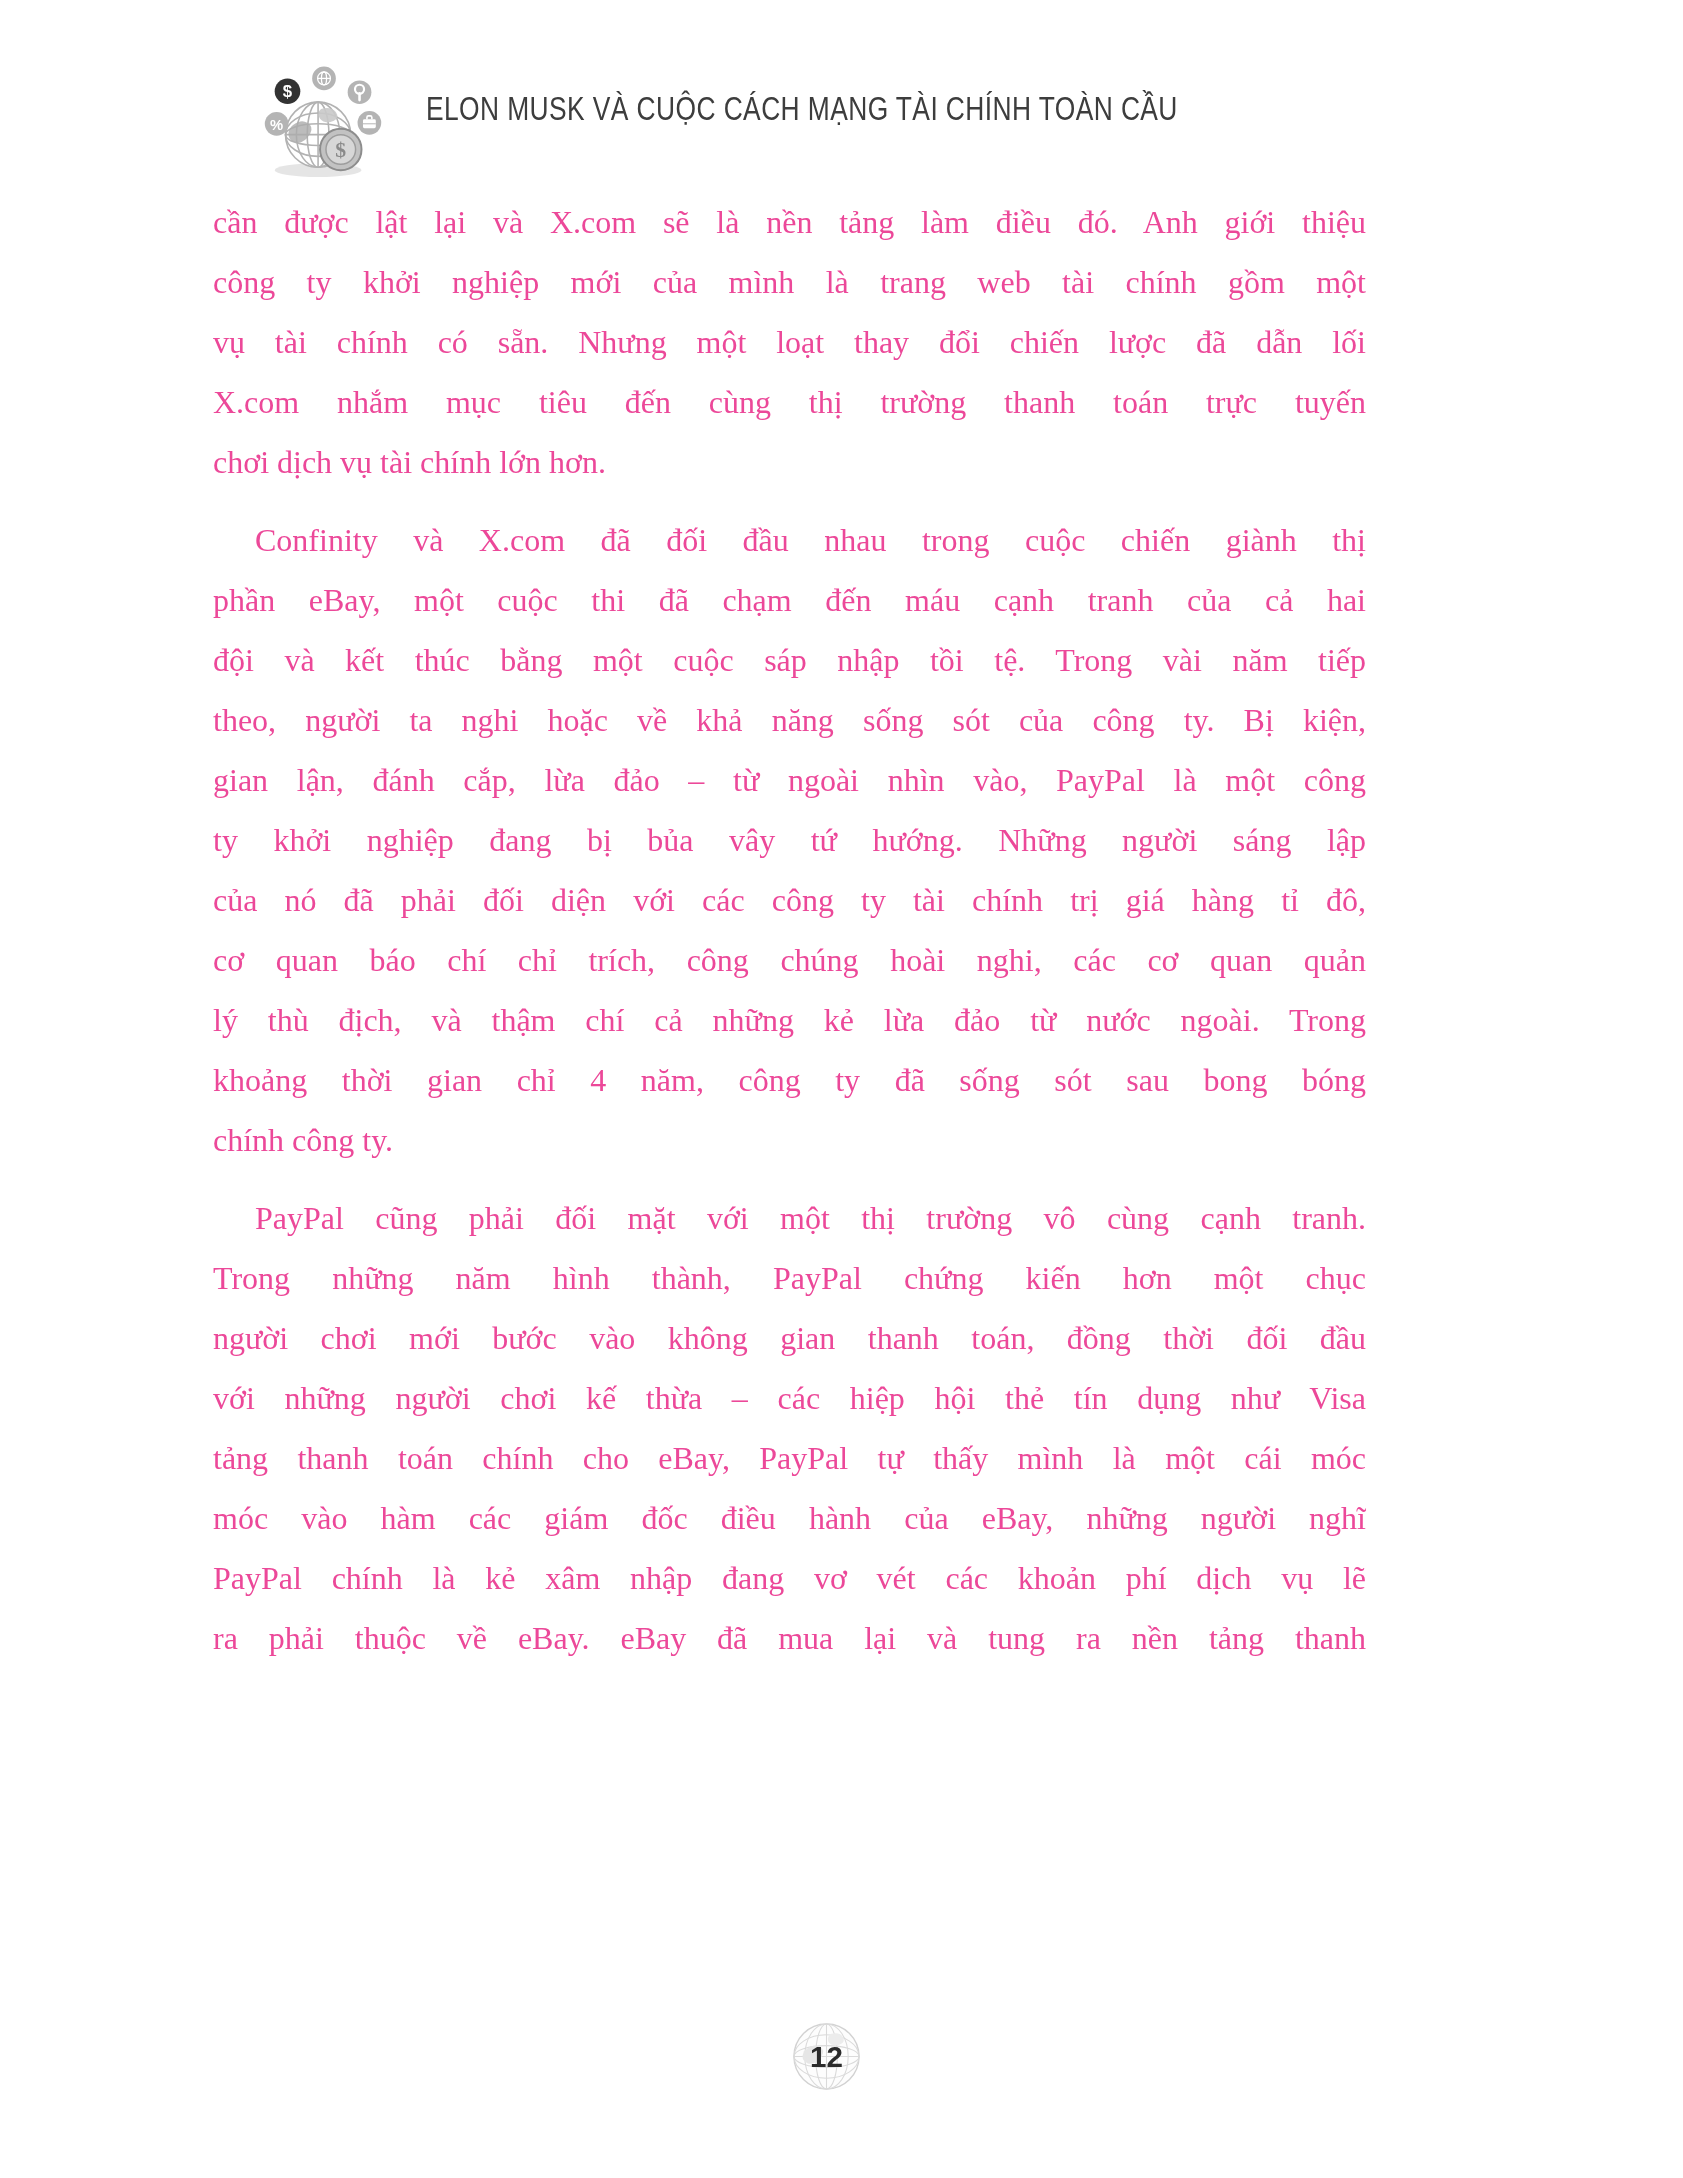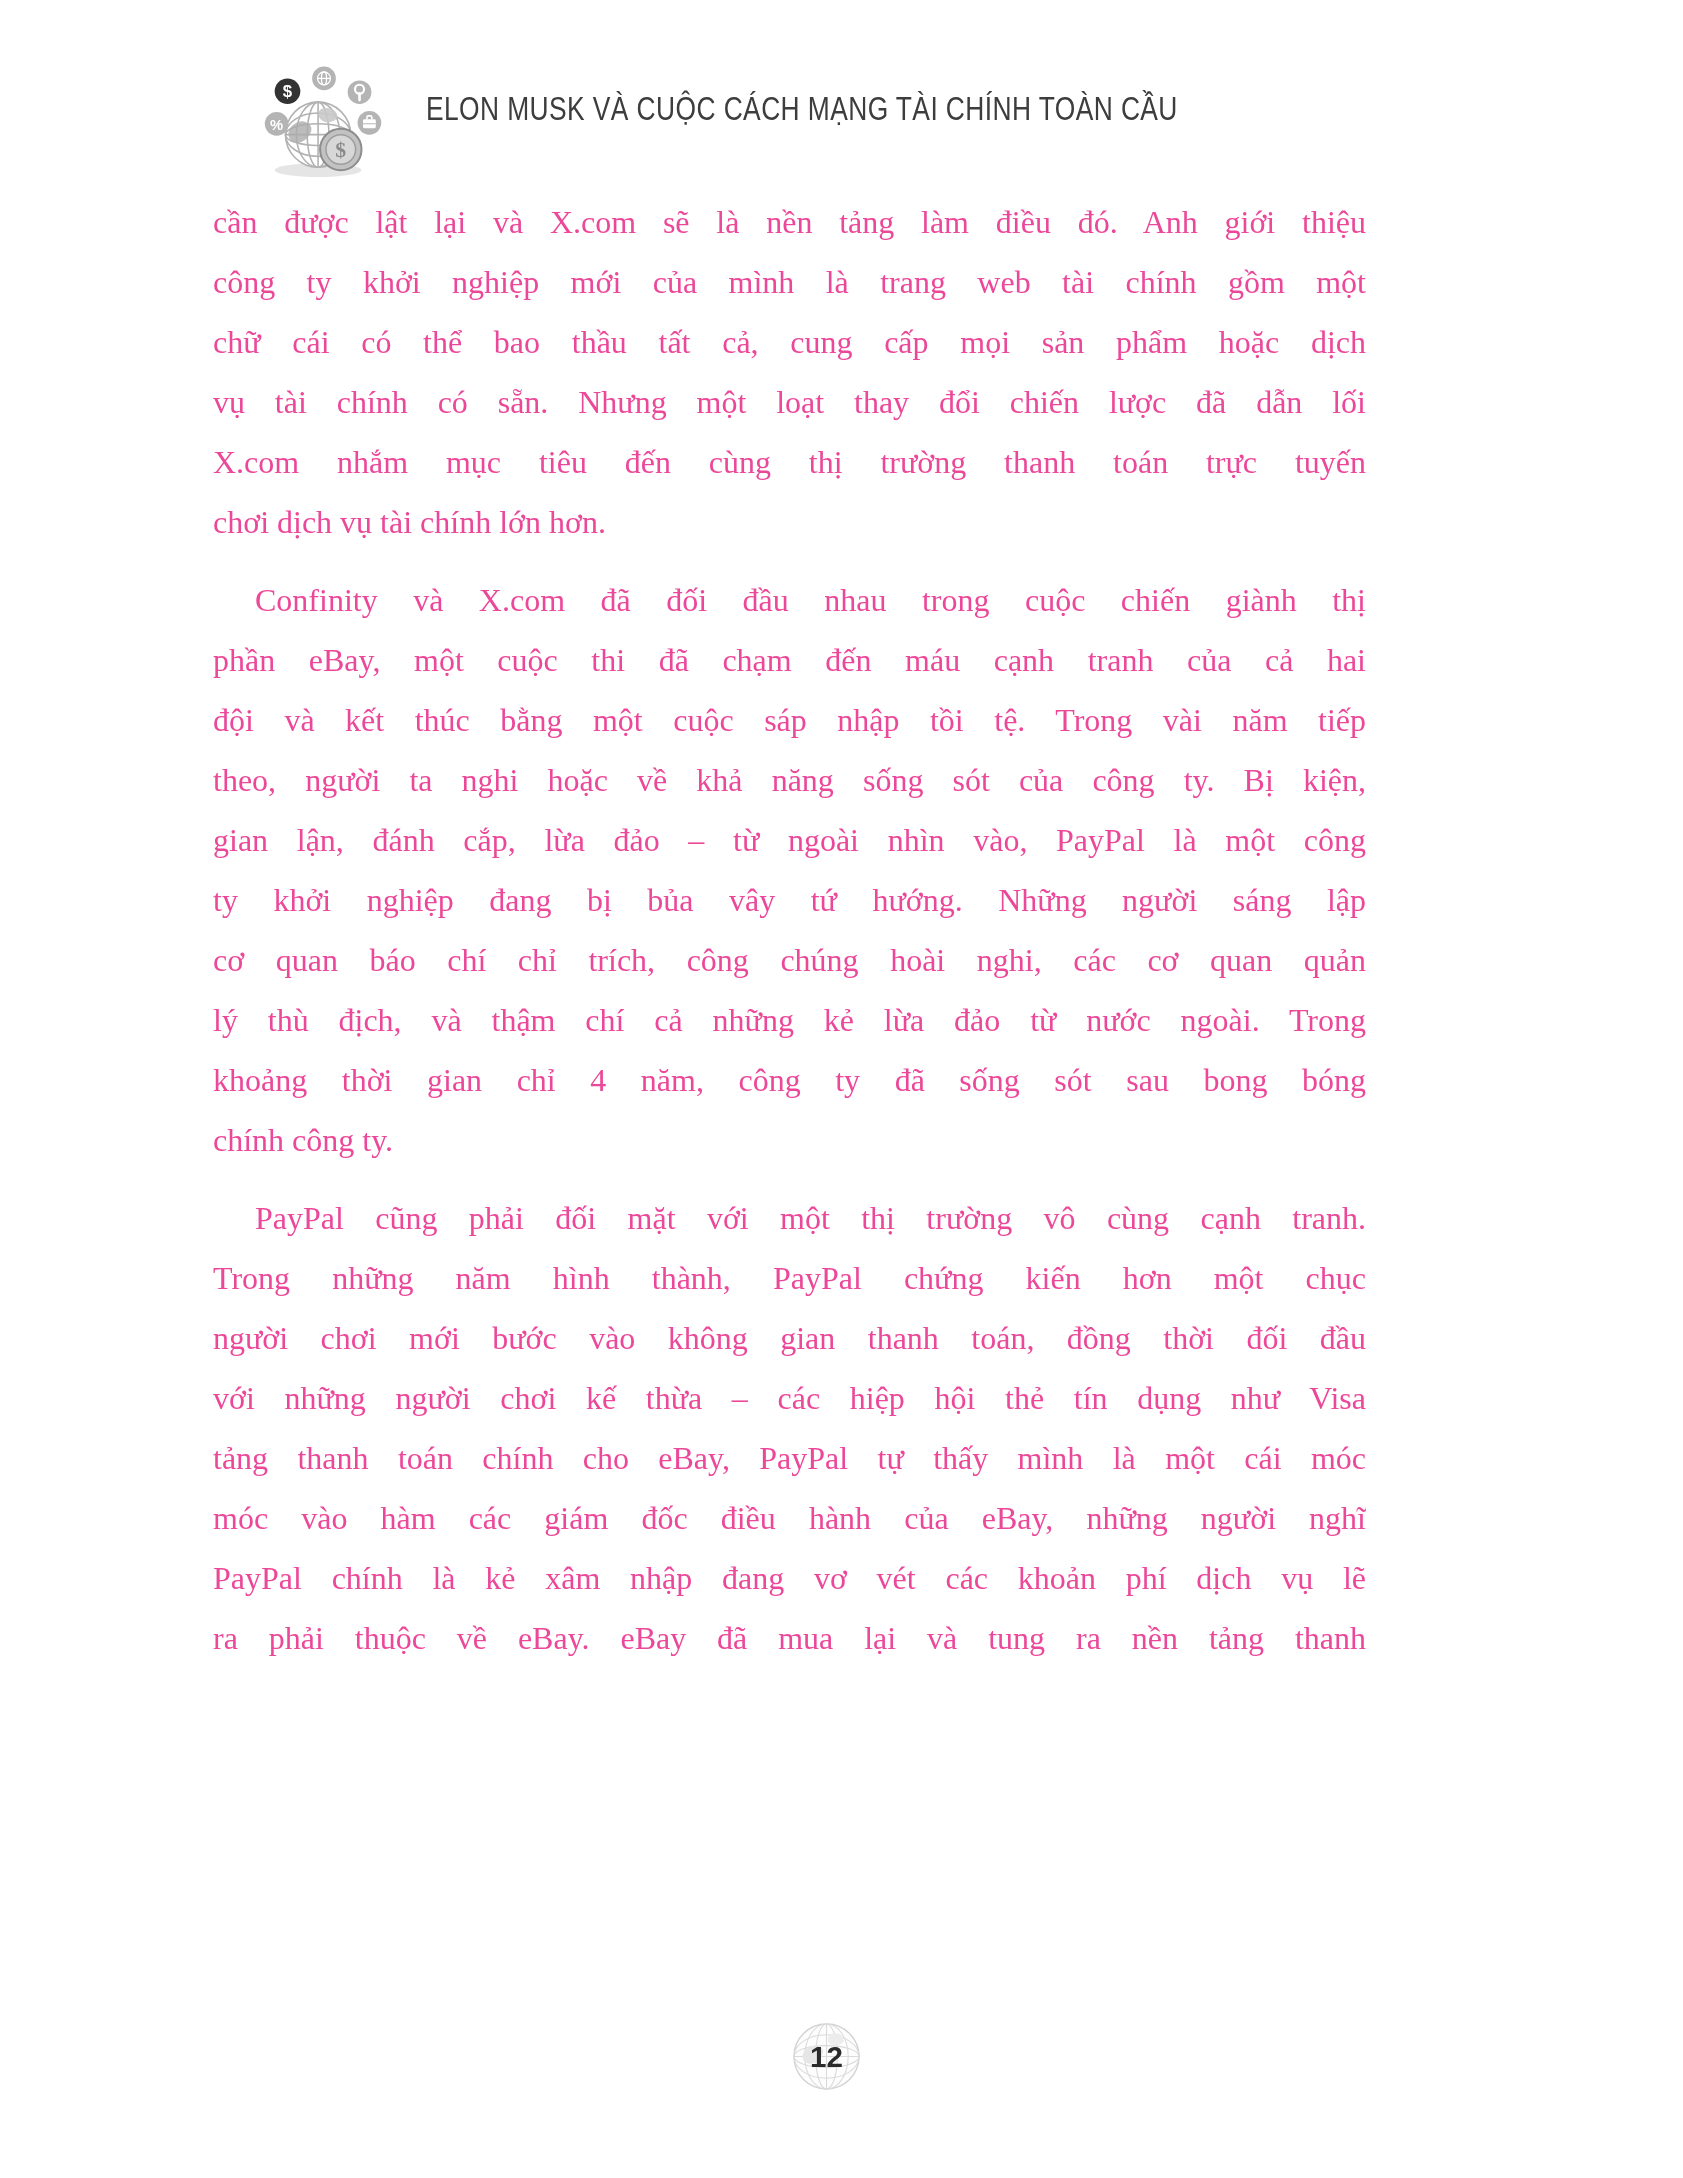--- a/index.html
+++ b/index.html
@@ -102,32 +102,32 @@
       </g>
     </svg>
 
     <div class="running-title">ELON MUSK VÀ CUỘC CÁCH MẠNG TÀI CHÍNH TOÀN CẦU</div>
   </header>
 
   <main class="body-text" id="body-text">
       <div class="para">
         <div class="line">cần được lật lại và X.com sẽ là nền tảng làm điều đó. Anh giới thiệu</div>
         <div class="line">công ty khởi nghiệp mới của mình là trang web tài chính gồm một</div>
-        <div class="line">chữ cái có thể bao thầu tất cả, cung cấp mọi sản phẩm hoặc dịch</div>
         <div class="line">vụ tài chính có sẵn. Nhưng một loạt thay đổi chiến lược đã dẫn lối</div>
         <div class="line">X.com nhắm mục tiêu đến cùng thị trường thanh toán trực tuyến</div>
         <div class="line no-stretch">chơi dịch vụ tài chính lớn hơn.</div>
       </div>
       <div class="para">
         <div class="line indent">Confinity và X.com đã đối đầu nhau trong cuộc chiến giành thị</div>
         <div class="line">phần eBay, một cuộc thi đã chạm đến máu cạnh tranh của cả hai</div>
         <div class="line">đội và kết thúc bằng một cuộc sáp nhập tồi tệ. Trong vài năm tiếp</div>
         <div class="line">theo, người ta nghi hoặc về khả năng sống sót của công ty. Bị kiện,</div>
         <div class="line">gian lận, đánh cắp, lừa đảo – từ ngoài nhìn vào, PayPal là một công</div>
         <div class="line">ty khởi nghiệp đang bị bủa vây tứ hướng. Những người sáng lập</div>
+        <div class="line">của nó đã phải đối diện với các công ty tài chính trị giá hàng tỉ đô,</div>
         <div class="line">cơ quan báo chí chỉ trích, công chúng hoài nghi, các cơ quan quản</div>
         <div class="line">lý thù địch, và thậm chí cả những kẻ lừa đảo từ nước ngoài. Trong</div>
         <div class="line">khoảng thời gian chỉ 4 năm, công ty đã sống sót sau bong bóng</div>
         <div class="line no-stretch">chính công ty.</div>
       </div>
       <div class="para">
         <div class="line indent">PayPal cũng phải đối mặt với một thị trường vô cùng cạnh tranh.</div>
         <div class="line">Trong những năm hình thành, PayPal chứng kiến hơn một chục</div>
         <div class="line">người chơi mới bước vào không gian thanh toán, đồng thời đối đầu</div>
         <div class="line">với những người chơi kế thừa – các hiệp hội thẻ tín dụng như Visa</div>

